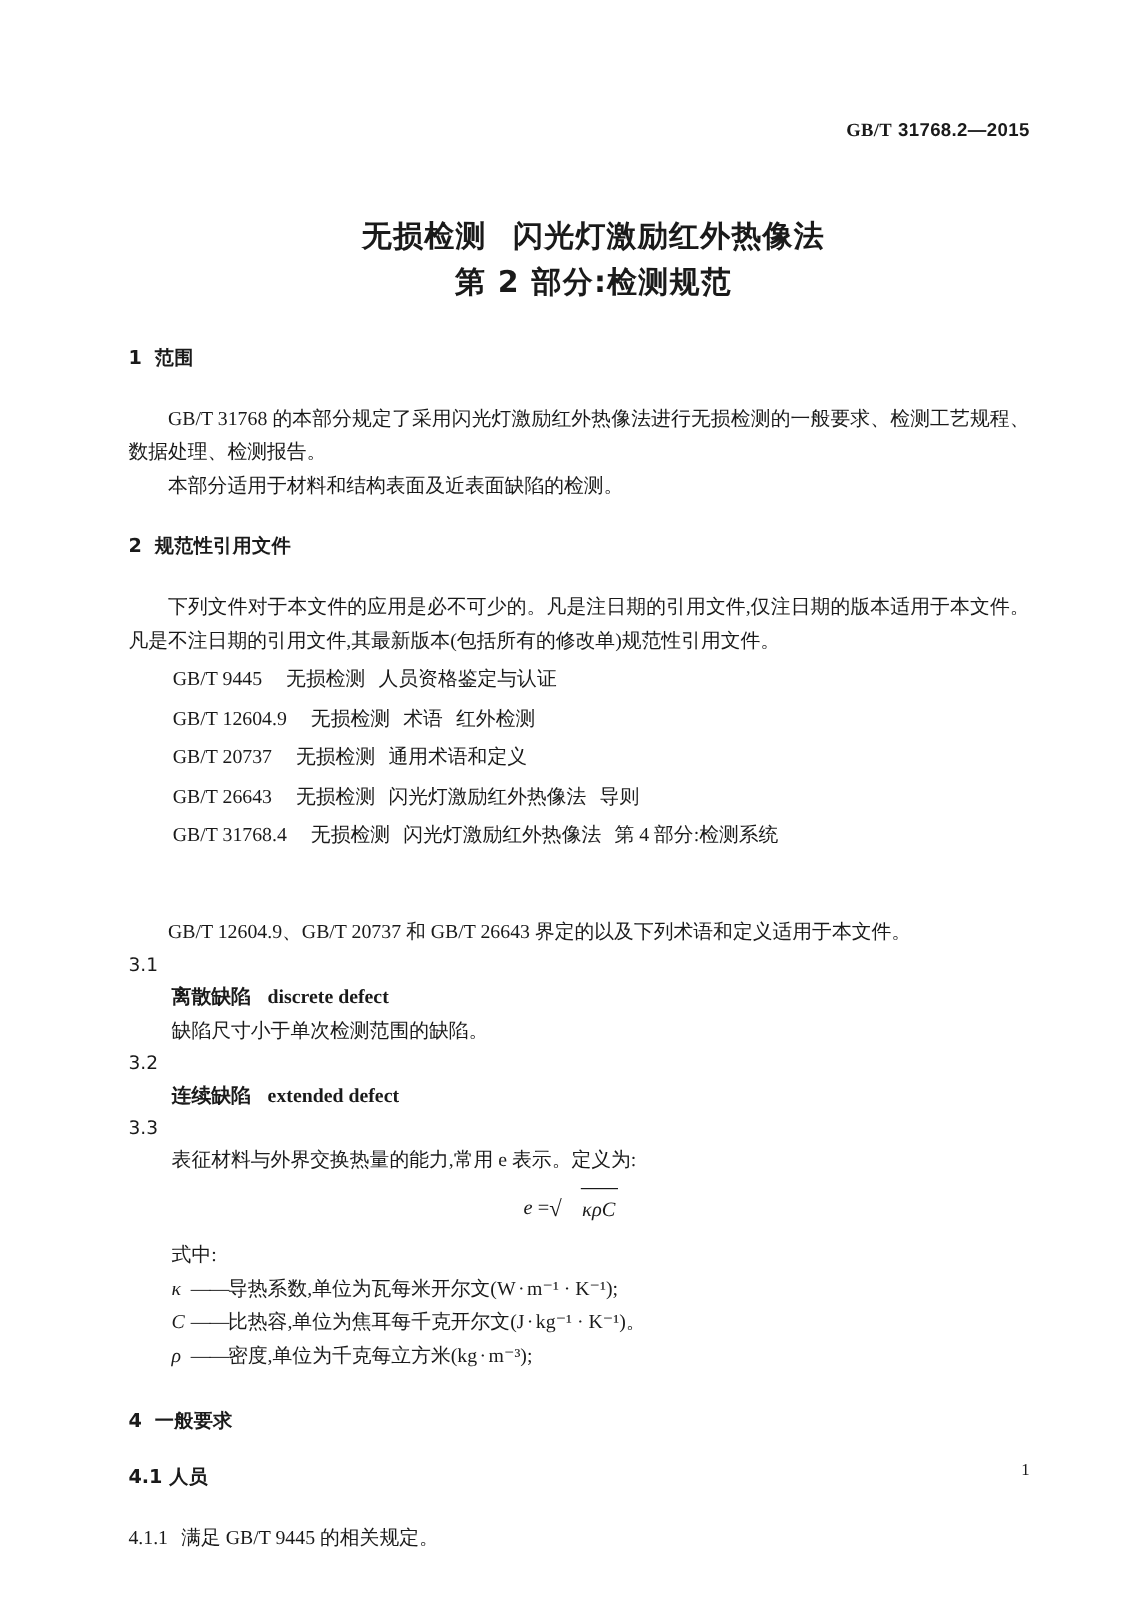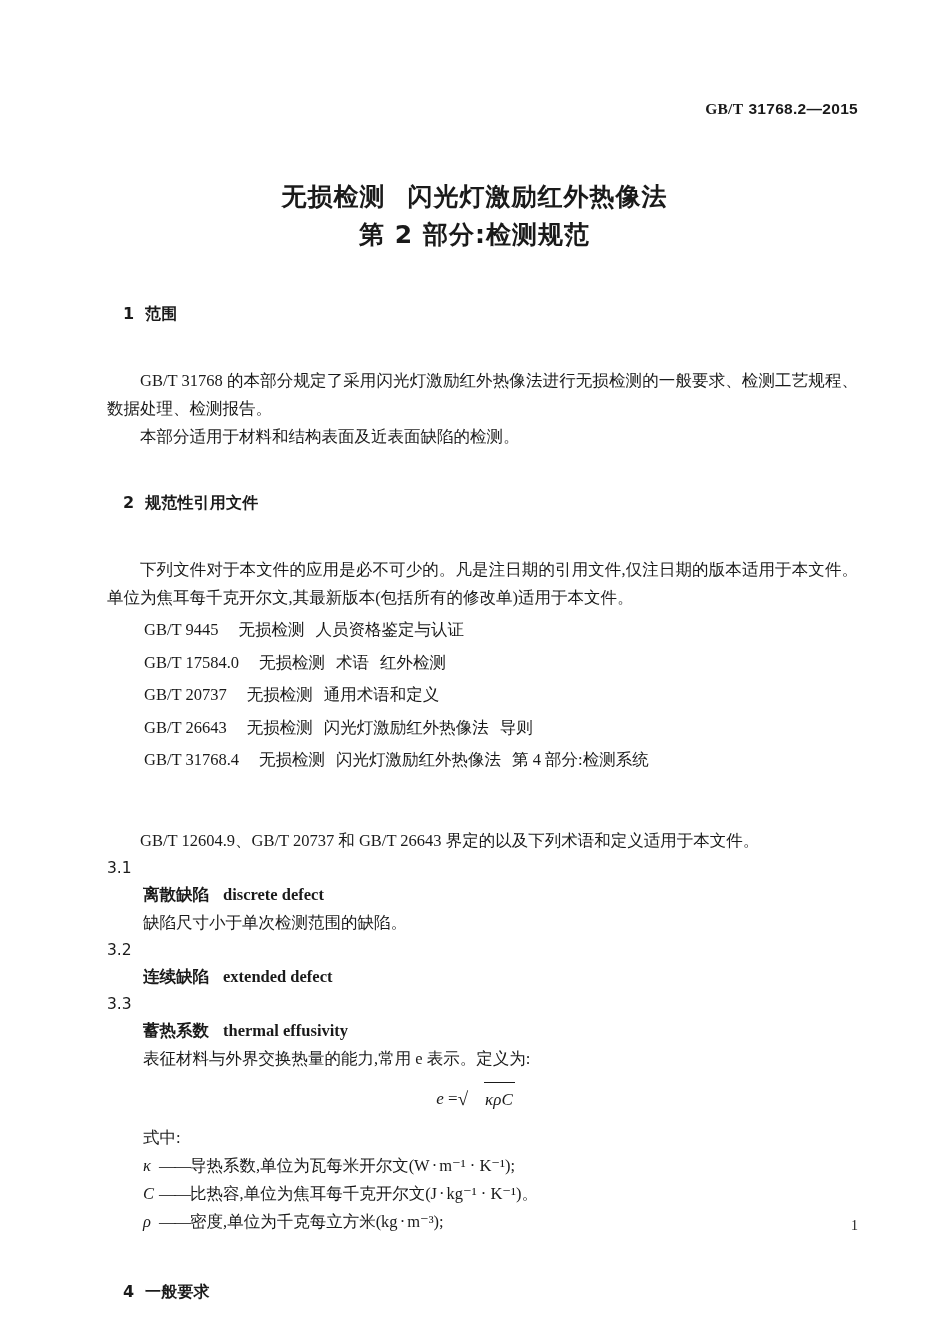--- a/index.html
+++ b/index.html
@@ -42,21 +42,21 @@
   .runhead .num {
     font-family: "Liberation Sans", "DejaVu Sans", sans-serif;
     font-weight: bold;
     margin-left: 5px;
   }
 
   
   .doctitle {
     position: absolute;
     top: 178px;
-    left: 99px;
+    left: 119px;
     width: 751px;
     text-align: center;
     font-family: "DejaVu Sans", "Liberation Sans", sans-serif;
     font-weight: bold;
     font-size: 25px;
     line-height: 38px;
     letter-spacing: 1px;
   }
   .doctitle .l2 { display: block; }
   .wsp { display: inline-block; width: 22px; }
@@ -64,21 +64,21 @@
   
   .content {
     position: absolute;
     left: 107px;
     top: 288px;
     width: 751px;
     font-size: 16.5px;
   }
 
   h2.sec {
-    margin: 16px;
+    margin: 0;
     font-family: "DejaVu Sans", "Liberation Sans", sans-serif;
     font-weight: bold;
     font-size: 16px;
     letter-spacing: .2px;
   }
   h2.sec .n { display: inline-block; min-width: 22px; }
 
   h3.sub {
     margin: 0;
     font-family: "DejaVu Sans", "Liberation Sans", sans-serif;
@@ -209,28 +209,28 @@
     <div class="sp-26"></div>
     <p class="para">GB/T 31768 的本部分规定了采用闪光灯激励红外热像法进行无损检测的一般要求、检测工艺规程、数据处理、检测报告。</p>
     <p class="para">本部分适用于材料和结构表面及近表面缺陷的检测。</p>
 
     <div class="sp-26"></div>
 
     <h2 class="sec">
       <span class="n">2</span><span>规范性引用文件</span>
     </h2>
     <div class="sp-26"></div>
-    <p class="para">下列文件对于本文件的应用是必不可少的。凡是注日期的引用文件,仅注日期的版本适用于本文件。单位为焦耳每千克开尔文,其最新版本(包括所有的修改单)适用于本文件。</p>
+    <p class="para">下列文件对于本文件的应用是必不可少的。凡是注日期的引用文件,仅注日期的版本适用于本文件。凡是不注日期的引用文件,其最新版本(包括所有的修改单)规范性引用文件。</p>
 
     <div class="reflist">
       <p class="ref">
         <span>GB/T 9445</span><span class="gap"></span><span>无损检测</span><span class="gap-s"></span><span>人员资格鉴定与认证</span>
       </p>
       <p class="ref">
-        <span>GB/T 17584.0</span><span class="gap"></span><span>无损检测</span><span class="gap-s"></span><span>术语</span><span class="gap-s"></span><span>红外检测</span>
+        <span>GB/T 12604.9</span><span class="gap"></span><span>无损检测</span><span class="gap-s"></span><span>术语</span><span class="gap-s"></span><span>红外检测</span>
       </p>
       <p class="ref">
         <span>GB/T 20737</span><span class="gap"></span><span>无损检测</span><span class="gap-s"></span><span>通用术语和定义</span>
       </p>
       <p class="ref">
         <span>GB/T 26643</span><span class="gap"></span><span>无损检测</span><span class="gap-s"></span><span>闪光灯激励红外热像法</span><span class="gap-s"></span><span>导则</span>
       </p>
       <p class="ref">
         <span>GB/T 31768.4</span><span class="gap"></span><span>无损检测</span><span class="gap-s"></span><span>闪光灯激励红外热像法</span><span class="gap-s"></span><span>第 4 部分:检测系统</span>
       </p>
@@ -246,23 +246,20 @@
       <span>离散缺陷</span><span class="en">discrete defect</span>
     </p>
     <p class="termdef">缺陷尺寸小于单次检测范围的缺陷。</p>
 
     <p class="termnum">3.2</p>
     <p class="termname">
       <span>连续缺陷</span><span class="en">extended defect</span>
     </p>
 
     <p class="termnum">3.3</p>
-    <p class="termname">
-      <span>蓄热系数</span><span class="en">thermal effusivity</span>
-    </p>
     <p class="termdef">表征材料与外界交换热量的能力,常用 e 表示。定义为:</p>
 
     <div class="sp-8"></div>
 
     <p class="formula">
       <span class="it">e</span>
       <span>=</span><span class="radical">√</span><span class="sqrt it">κρC</span>
     </p>
 
     <div class="sp-8"></div>
@@ -281,20 +278,23 @@
       </p>
     </div>
 
     <div class="sp-30"></div>
 
     <h2 class="sec">
       <span class="n">4</span><span>一般要求</span>
     </h2>
     <div class="sp-26"></div>
 
+    <h3 class="sub">
+      <span class="n">4.1</span><span>人员</span>
+    </h3>
     <div class="sp-26"></div>
 
     <p class="flat">
       <span>4.1.1</span><span class="gap-s"></span><span>满足 GB/T 9445 的相关规定。</span>
     </p>
 
   </div>
 
   <div class="folio">
     <span>1</span>

